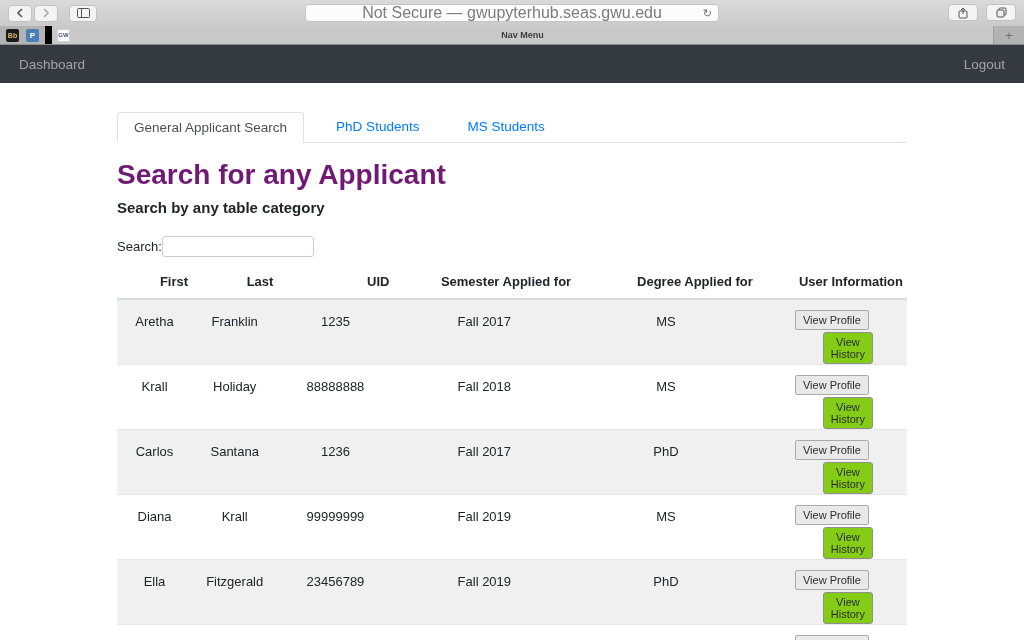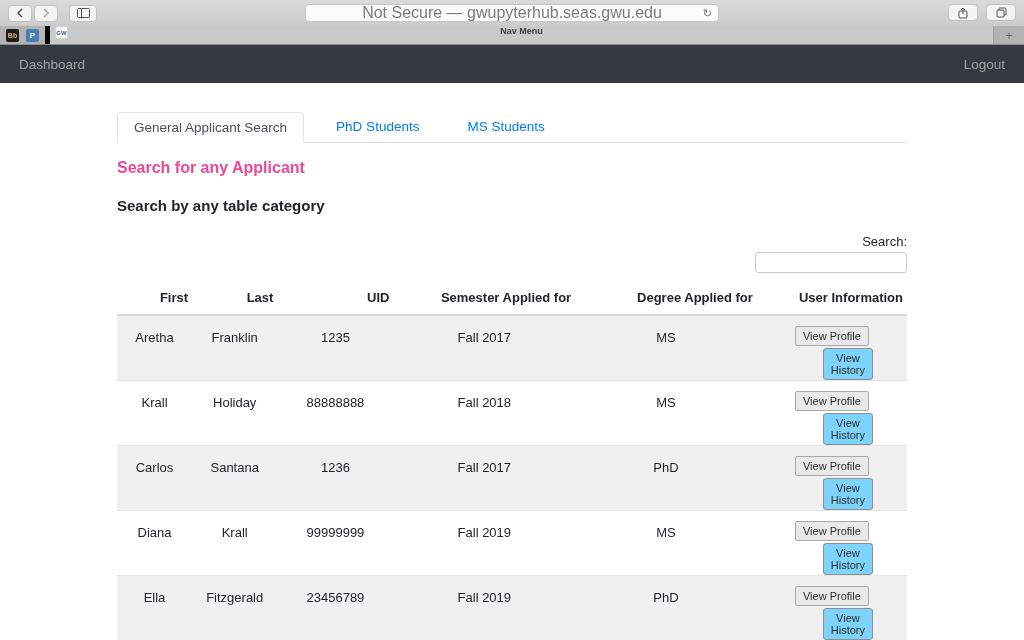--- a/index.html
+++ b/index.html
@@ -23,60 +23,60 @@
 
   
   .tab-bar { height:19px; background:#b3b3b3; border-bottom:1px solid #8d8d8d;
     display:flex; align-items:stretch; }
   .pinned-zone { display:flex; align-items:center; gap:7px; padding:0 6px; }
   .favicon { width:13px; height:13px; border-radius:2px; display:flex; align-items:center;
     justify-content:center; font-weight:bold; }
   .fav-bb { background:#1b1b1b; color:#d9b76a; font-size:7px; }
   .fav-p  { background:#4a7fb5; color:#fff; font-size:8px; }
   .fav-gw { background:#fdfdfd; color:#3d5a80; font-size:6px; border:1px solid #d0d0d0; }
-  .active-tab { flex:1; background:#c9c9c9; border-left:5px solid #000000;
-    border-right:1px solid #9e9e9e; display:flex; align-items:flex-start; position:relative; }
+  .active-tab { flex:1; background:#c9c9c9; border-left:7px solid #000000;
+    border-right:1px solid #9e9e9e; display:flex; align-items:center; position:relative; }
   .active-tab .favicon { margin-left:5px; }
   .tab-title { position:absolute; left:0; right:0; text-align:center; font-size:9px;
     font-weight:bold; color:#3c3c3c; }
   .newtab-zone { width:30px; display:flex; align-items:center; justify-content:center; }
   .newtab { color:#6c6c6c; font-size:13px; line-height:1; }
 
   
   .navbar { height:38px; background:#343a40; color:#fff; display:flex;
     align-items:center; justify-content:space-between; padding:0 19px; font-size:13.5px; }
   .navbar a { color:#a3a3a3; text-decoration:none;text-align:center; }
 
   
   .page { padding-top:29px; }
   .container { width:790px; margin-left:117px; }
   .nav-tabs { display:flex; border-bottom:1px solid #dee2e6;gap:16px; }
   .nav-tab { padding:7px 16px; font-size:13.5px; cursor:pointer; }
   .nav-tab.active { background:#fff; color:#495057; border:1px solid #dee2e6;
     border-bottom:1px solid #fff; border-radius:4px 4px 0 0; margin-bottom:-1px; }
   .nav-tab.link { color:#007bff; }
-  .page-title { font-size:16px; font-weight:bold; color:#ec4899; margin:16px 0 20px; }
+  .page-title { font-size:28px; font-weight:bold; color:#701a75; margin:16px 0 8px; }
   .subtitle { font-size:15px; font-weight:bold; color:#212529; }
 
-  .search-area { display:flex; flex-direction:column; align-items:flex-end; margin-top:20px; }
+  .search-area { display:flex; flex-direction:row; align-items:flex-end; margin-top:20px; }
   .search-label { font-size:13px; color:#212529; margin-bottom:3px; }
   .search-input { width:152px; height:21px; border:1px solid #cdcdcd; border-radius:3px;
     font-size:12px; padding:0 5px; background:#fff; }
 
   table { width:100%; border-collapse:collapse; margin-top:8px; font-size:13px; color:#212529; }
   th { font-weight:bold; text-align:right; padding:9px 4px; border-bottom:2px solid #d8dbde; }
   td { text-align:center; vertical-align:top; padding:14px 4px 0; height:60px;
     border-top:1px solid #e4e6e8; }
   tbody tr:nth-child(odd) { background:#f0f0f1; }
   .btn-stack { width:74px; margin:0 auto; display:flex; flex-direction:column;
     align-items:center; margin-top:-4px; }
   .btn { font-family:"Liberation Sans", sans-serif; font-size:11px; color:#2c2c2c;
     padding:3px 7px; cursor:pointer; }
   .btn-profile { background:#e9e9e9; border:1px solid #a9a9a9; border-radius:2px; }
-  .btn-history { background:#7dd3fc; border:1px solid #8f8f8f; border-radius:3px; margin-top:2px;margin-left:32px; }
+  .btn-history { background:#84cc16; border:1px solid #8f8f8f; border-radius:3px; margin-top:2px;margin-left:32px; }
 
   .icon-svg { display:block; }
 </style>
 </head>
 <body>
 
 <div class="chrome-top">
   <div class="chrome-group">
     <div class="chrome-btn">
       <svg class="icon-svg" width="8" height="10" viewBox="0 0 8 10">

